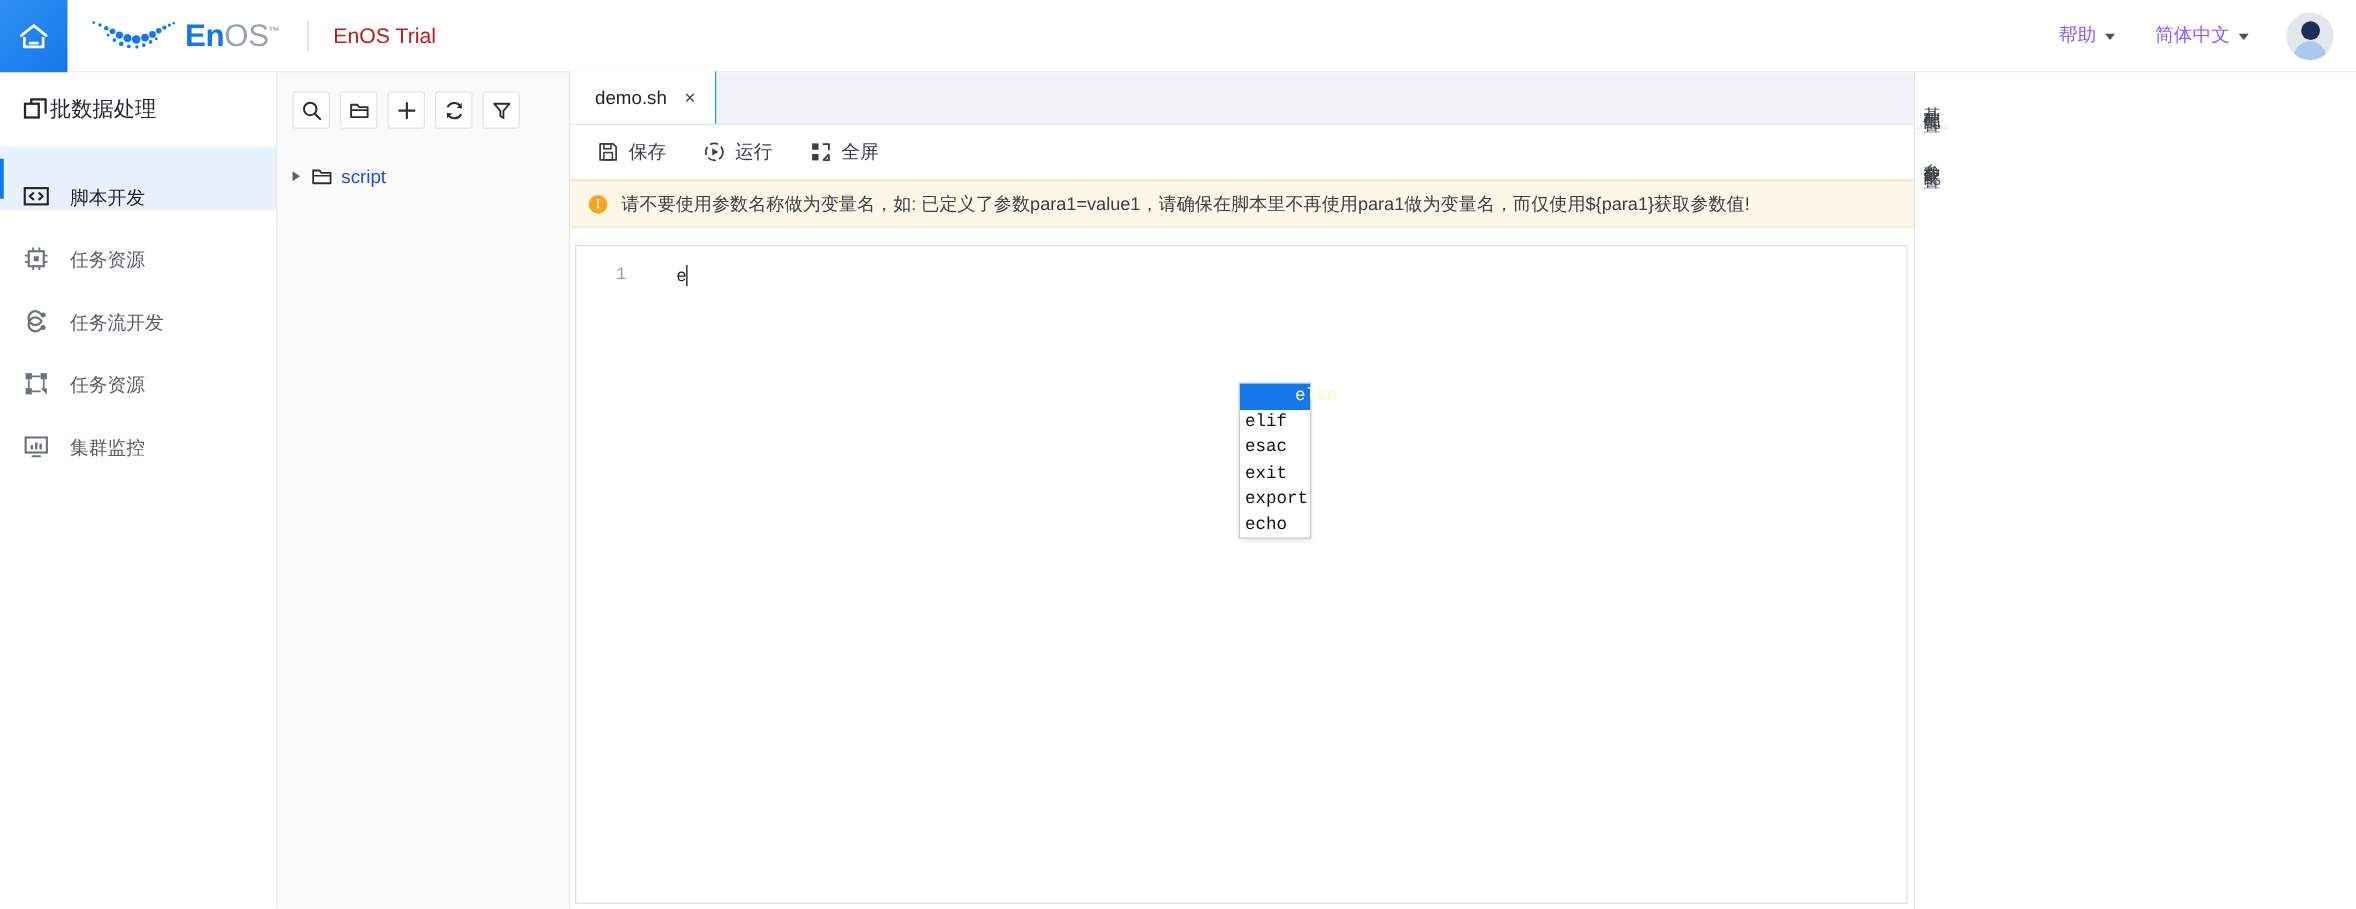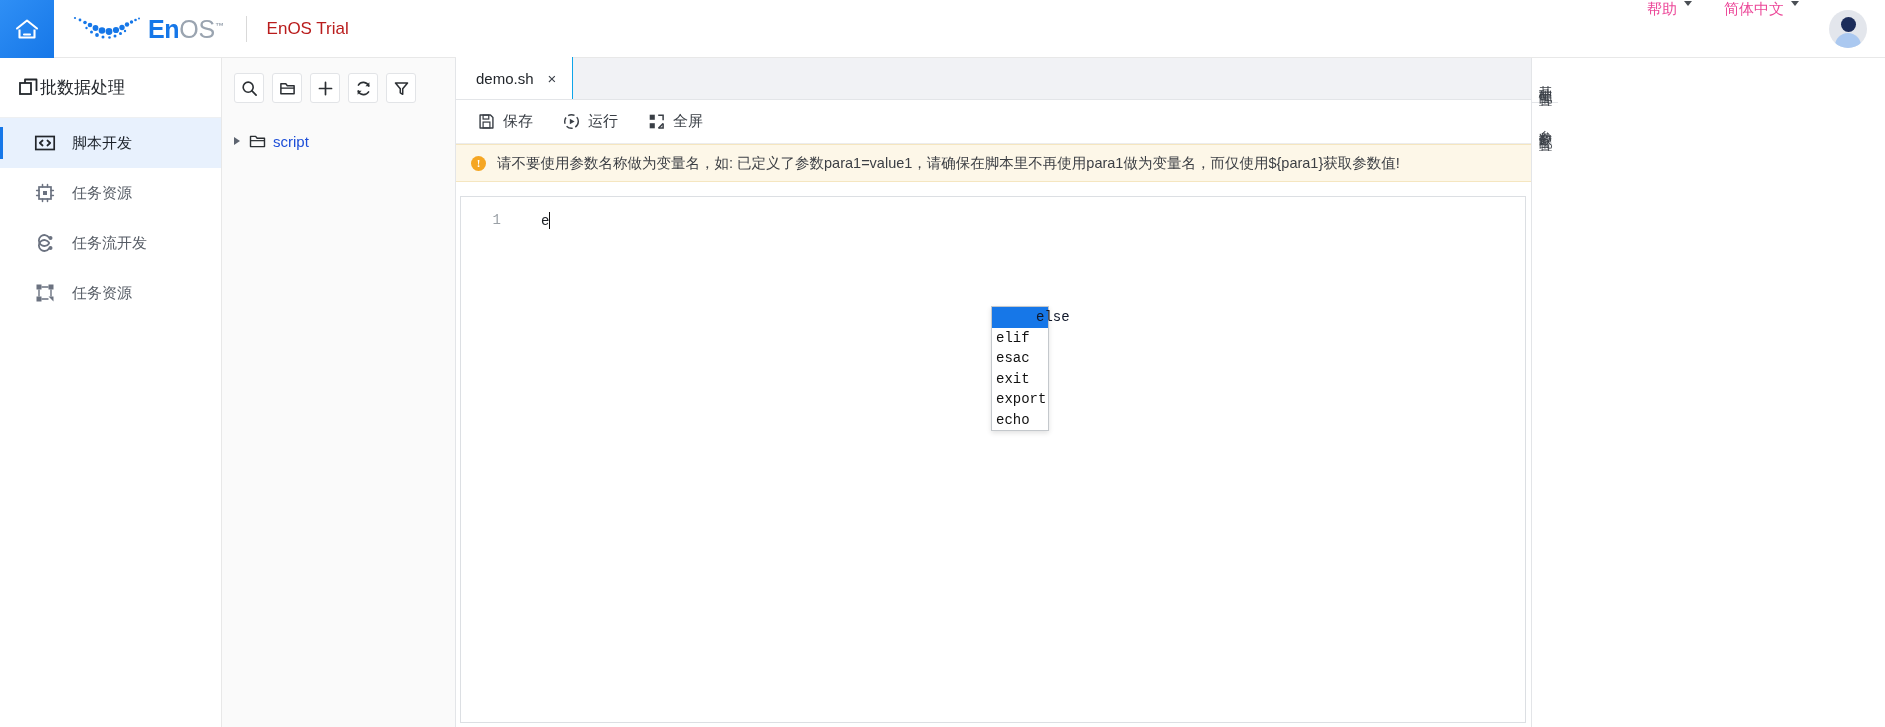--- a/index.html
+++ b/index.html
@@ -42,22 +42,22 @@
   .brand-divider {
     width: 1px; height: 26px; background: #d9d9d9; margin: 0 20px 0 22px;
   }
   .app-title { font-size: 17px; color: #b91c1c; }
 
   .topbar-right {
     margin-left: auto; display: flex; align-items: center; gap: 0px;
     padding-right: 14px; height: 58px;
   }
   .tb-menu {
-    display: flex; gap: 7px;
-    font-size: 15px; color: #ec4899; padding: 0 16px; height: 58px;
+    display: flex; align-items: center; gap: 7px;
+    font-size: 15px; color: #8b5cf6; padding: 0 16px; height: 58px;
     cursor: pointer;
   }
   .caret-down {
     width: 0; height: 0;
     border-left: 4.5px solid transparent;
     border-right: 4.5px solid transparent;
     border-top: 5px solid #4a4f55;
     display: inline-block;
     position: relative; top: 1px;
   }
@@ -79,22 +79,22 @@
   .sidenav {
     position: absolute; top: 58px; left: 0; width: 222px; height: 669px;
     background: #ffffff; border-right: 1px solid #e8e8e8;
   }
   .nav-header {
     height: 60px; display: flex; align-items: center; 
     padding-left: 18px; border-bottom: 1px solid #eef0f2;
   }
   .nav-header .label { font-size: 17px; color: #22262b; }
   .nav-item {
-    height: 50px; display: flex; align-items: center; gap: 16px;
-    padding-left: 34px; position: relative; cursor: pointer;
+    height: 50px; display: flex; align-items: flex-end; gap: 16px;
+    padding-left: 18px; position: relative; cursor: pointer;
     color: #575d66; font-size: 15px;
   }
   .nav-item.active { background: #e8f1fd; color: #1b2129; }
   .nav-item.active::before {
     content: ""; position: absolute; left: 0; top: 9px;
     width: 3px; height: 32px; background: #1677e8;
   }
   .nav-ico { width: 22px; height: 22px; flex: 0 0 auto; display:block; }
 
   
@@ -190,21 +190,21 @@
     border: 1px solid #c4c8cc;
     box-shadow: 0 2px 5px rgba(0,0,0,0.12);
     z-index: 30;
     font-family: "Liberation Mono", "DejaVu Sans Mono", monospace;
     padding: 0;
   }
   .ac-item {
     height: 20.5px; line-height: 20.5px; padding: 0 4px;
     font-size: 14px; color: #111; white-space: nowrap; cursor: pointer;
   }
-  .ac-item.sel { background: #1677e8; color: #0f172a; padding-left: 44px; }
+  .ac-item.sel { background: #1677e8; color: #fef9c3; padding-left: 44px; }
 
   
   .rightrail {
     position: absolute; top: 58px; left: 1531px; width: 354px; height: 669px;
     background: #fff; border-left: 1px solid #e3e5e8;
   }
   .rr-tab {
     width: 26px; writing-mode: vertical-rl;
     font-size: 13.5px; color: #3a3f46; letter-spacing: 3px;
     padding: 16px 0; text-align: center; cursor: pointer;
@@ -318,20 +318,30 @@
       <svg class="nav-ico" viewBox="0 0 22 22">
         <rect x="2.5" y="2.5" width="5" height="5" fill="#6b7280"></rect>
         <rect x="14.5" y="2.5" width="5" height="5" fill="#6b7280"></rect>
         <rect x="2.5" y="14.5" width="5" height="5" fill="#6b7280"></rect>
         <path d="M14.5 14.5 L19.5 14.5 L19.5 19.5 Z" fill="#6b7280"></path>
         <path d="M7.5 5 H14.5 M5 7.5 V14.5 M7.5 17 H14.5 M17 7.5 V14.5" stroke="#6b7280" stroke-width="1.4"></path>
       </svg>
       <span>任务资源</span>
     </div>
 
+    <div class="nav-item">
+      <svg class="nav-ico" viewBox="0 0 22 22">
+        <rect x="2.5" y="4" width="17" height="12" fill="none" stroke="#6b7280" stroke-width="1.7"></rect>
+        <rect x="6.5" y="10" width="2" height="3.5" fill="#6b7280"></rect>
+        <rect x="10" y="8" width="2" height="5.5" fill="#6b7280"></rect>
+        <rect x="13.5" y="9" width="2" height="4.5" fill="#6b7280"></rect>
+        <path d="M8 19 H14" stroke="#6b7280" stroke-width="1.6" stroke-linecap="round"></path>
+      </svg>
+      <span>集群监控</span>
+    </div>
 
   </div>
 
   <div class="filepanel">
     <div class="fp-toolbar">
 
       <div class="fp-btn">
         <svg viewBox="0 0 18 18">
           <circle cx="7.6" cy="7.6" r="5.3" fill="none" stroke="#2b2f33" stroke-width="1.7"></circle>
           <path d="M11.6 11.6 L16 16" stroke="#2b2f33" stroke-width="1.8" stroke-linecap="round"></path>

